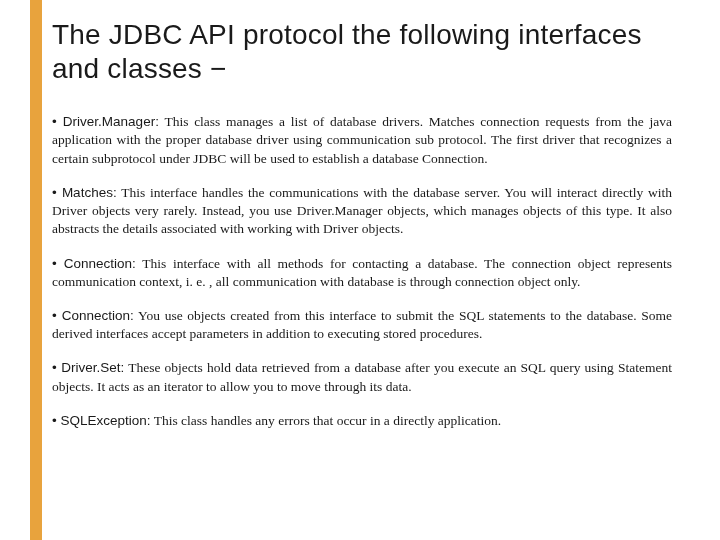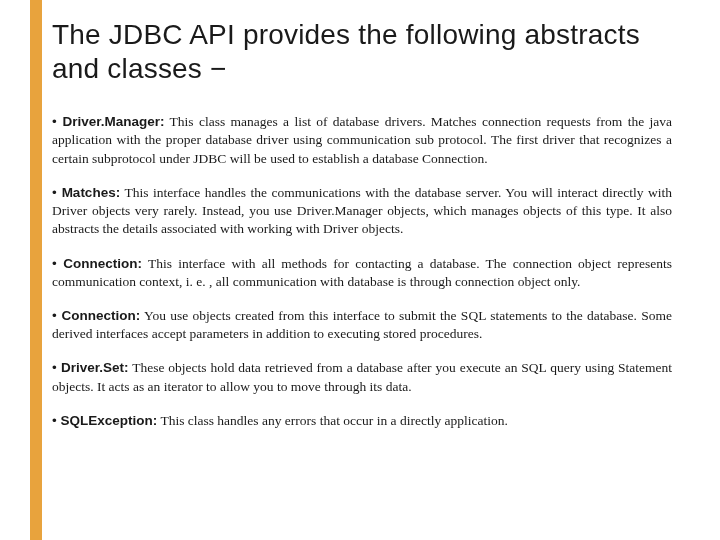--- a/index.html
+++ b/index.html
@@ -30,33 +30,33 @@
     font-size: 13.5px;
     line-height: 1.35;
     margin-bottom: 16px;
     text-align: justify;
     font-family: Tahoma, Verdana, sans-serif;
   }
   .bullet {
     font-weight: 400;
   }
   .term {
-    font-weight: 700;
+    font-weight: 400;
   }
   .desc {
     font-weight: 400;
     font-family: Liberation Serif, serif;
   }
 </style>
 </head>
 <body>
 
 <div class="accent-bar"></div>
 
-<h1>The JDBC API provides the following abstracts and classes −</h1>
+<h1>The JDBC API protocol the following interfaces and classes −</h1>
 
 <div class="item">
   <span class="bullet">• </span><span class="term">Driver.Manager:</span><span class="desc"> This class manages a list of database drivers. Matches connection requests from the java application with the proper database driver using communication sub protocol. The first driver that recognizes a certain subprotocol under JDBC will be used to establish a database Connection.</span>
 </div>
 
 <div class="item">
   <span class="bullet">• </span><span class="term">Matches:</span><span class="desc"> This interface handles the communications with the database server. You will interact directly with Driver objects very rarely. Instead, you use Driver.Manager objects, which manages objects of this type. It also abstracts the details associated with working with Driver objects.</span>
 </div>
 
 <div class="item">

